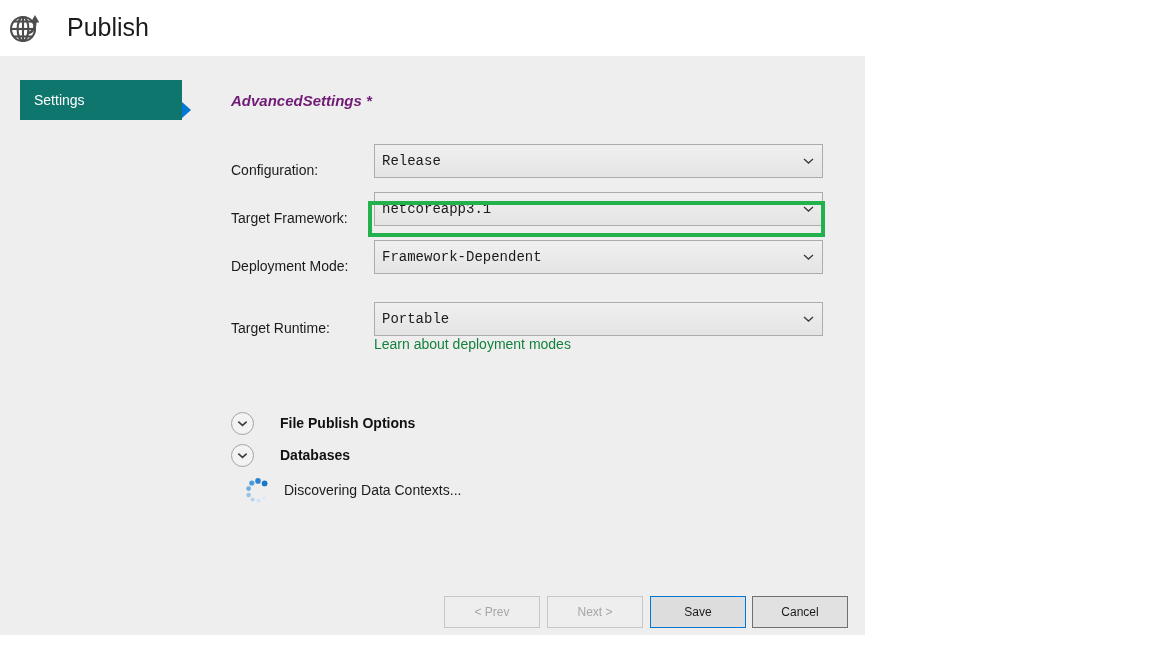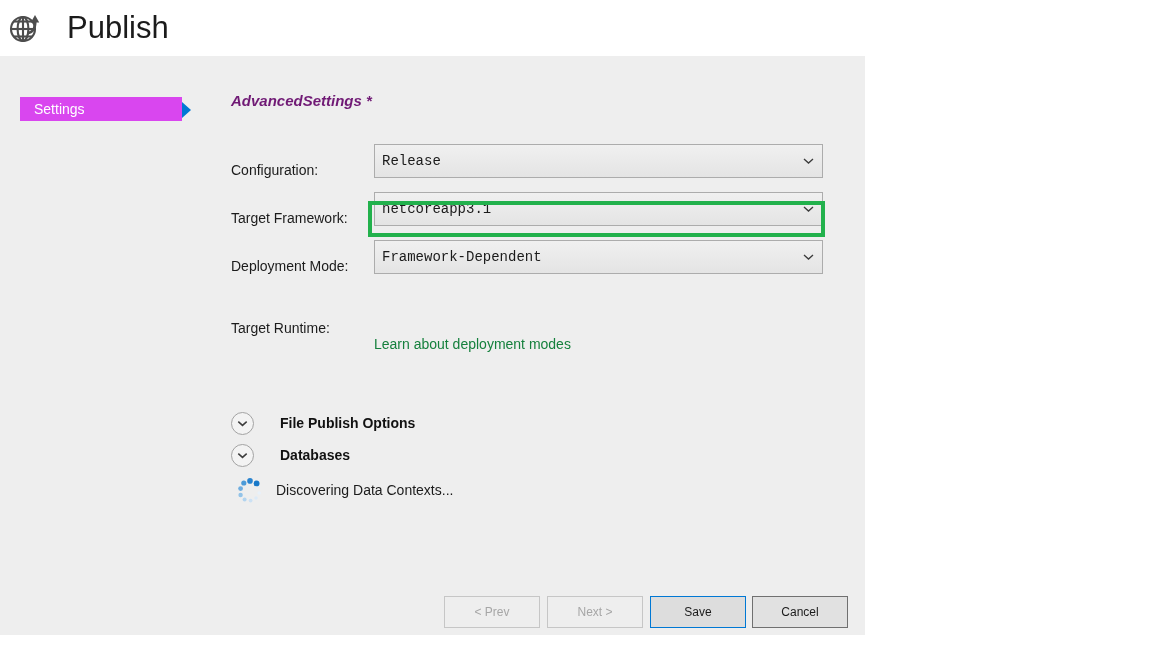--- a/index.html
+++ b/index.html
@@ -26,44 +26,44 @@
     display: flex;
     align-items: center;
   }
   .header-icon {
     width: 40px; height: 40px;
     margin-left: 5px;
     display: flex; align-items: center; justify-content: center;
   }
   .header-title {
     margin-left: 22px;
-    font-size: 31px;
+    font-size: 25px;
     color: #1b1b1b;
     letter-spacing: 0px;
   }
 
   
   .dialog-body {
     position: absolute;
     left: 0; top: 56px;
     width: 865px; height: 579px;
     background: #eeeeee;
   }
 
   
   .sidebar {
     position: absolute;
     left: 0; top: 0;
     width: 200px; height: 100%;
   }
   .nav-item {
     position: absolute;
-    left: 20px; top: 41px;
-    width: 162px; height: 24px;
-    background: #d946ef;
+    left: 20px; top: 24px;
+    width: 162px; height: 40px;
+    background: #0f766e;
     display: flex;
     align-items: center;
   }
   .nav-item-label {
     margin-left: 14px;
     color: #ffffff;
     font-size: 14px;
   }
   .nav-arrow {
     position: absolute;
@@ -169,21 +169,21 @@
     margin-left: 10px;
     font-size: 14px;
     font-weight: bold;
     color: #111111;
     padding-left: 16px;
   }
 
   
   .spinner-row {
     position: absolute;
-    left: 4px; top: 419px;
+    left: 12px; top: 419px;
     height: 30px;
     display: flex;
     align-items: center;
   }
   .spinner {
     width: 30px; height: 30px;
     position: relative;
     flex: 0 0 auto;
   }
   .spinner-text {
@@ -309,20 +309,28 @@
         </span>
       </div>
     </div>
 
     <div class="link-row">
       <span class="link">Learn about deployment modes</span>
     </div>
 
     <div class="form-row row-runtime">
       <span class="field-label">Target Runtime:</span>
+      <div class="combo">
+        <span class="combo-value">Portable</span>
+        <span class="combo-arrow">
+          <svg width="11" height="7" viewBox="0 0 11 7">
+              <path d="M1 1.4 L5.5 5.6 L10 1.4" fill="none" stroke="#3c3c3c" stroke-width="1.3"></path>
+            </svg>
+        </span>
+      </div>
     </div>
 
     <div class="expander exp-file">
       <span class="exp-circle">
         <svg width="11" height="7" viewBox="0 0 11 7">
             <path d="M1.3 1.6 L5.5 5.4 L9.7 1.6" fill="none" stroke="#3c3c3c" stroke-width="1.5"></path>
           </svg>
       </span>
       <span class="exp-label">File Publish Options</span>
     </div>

